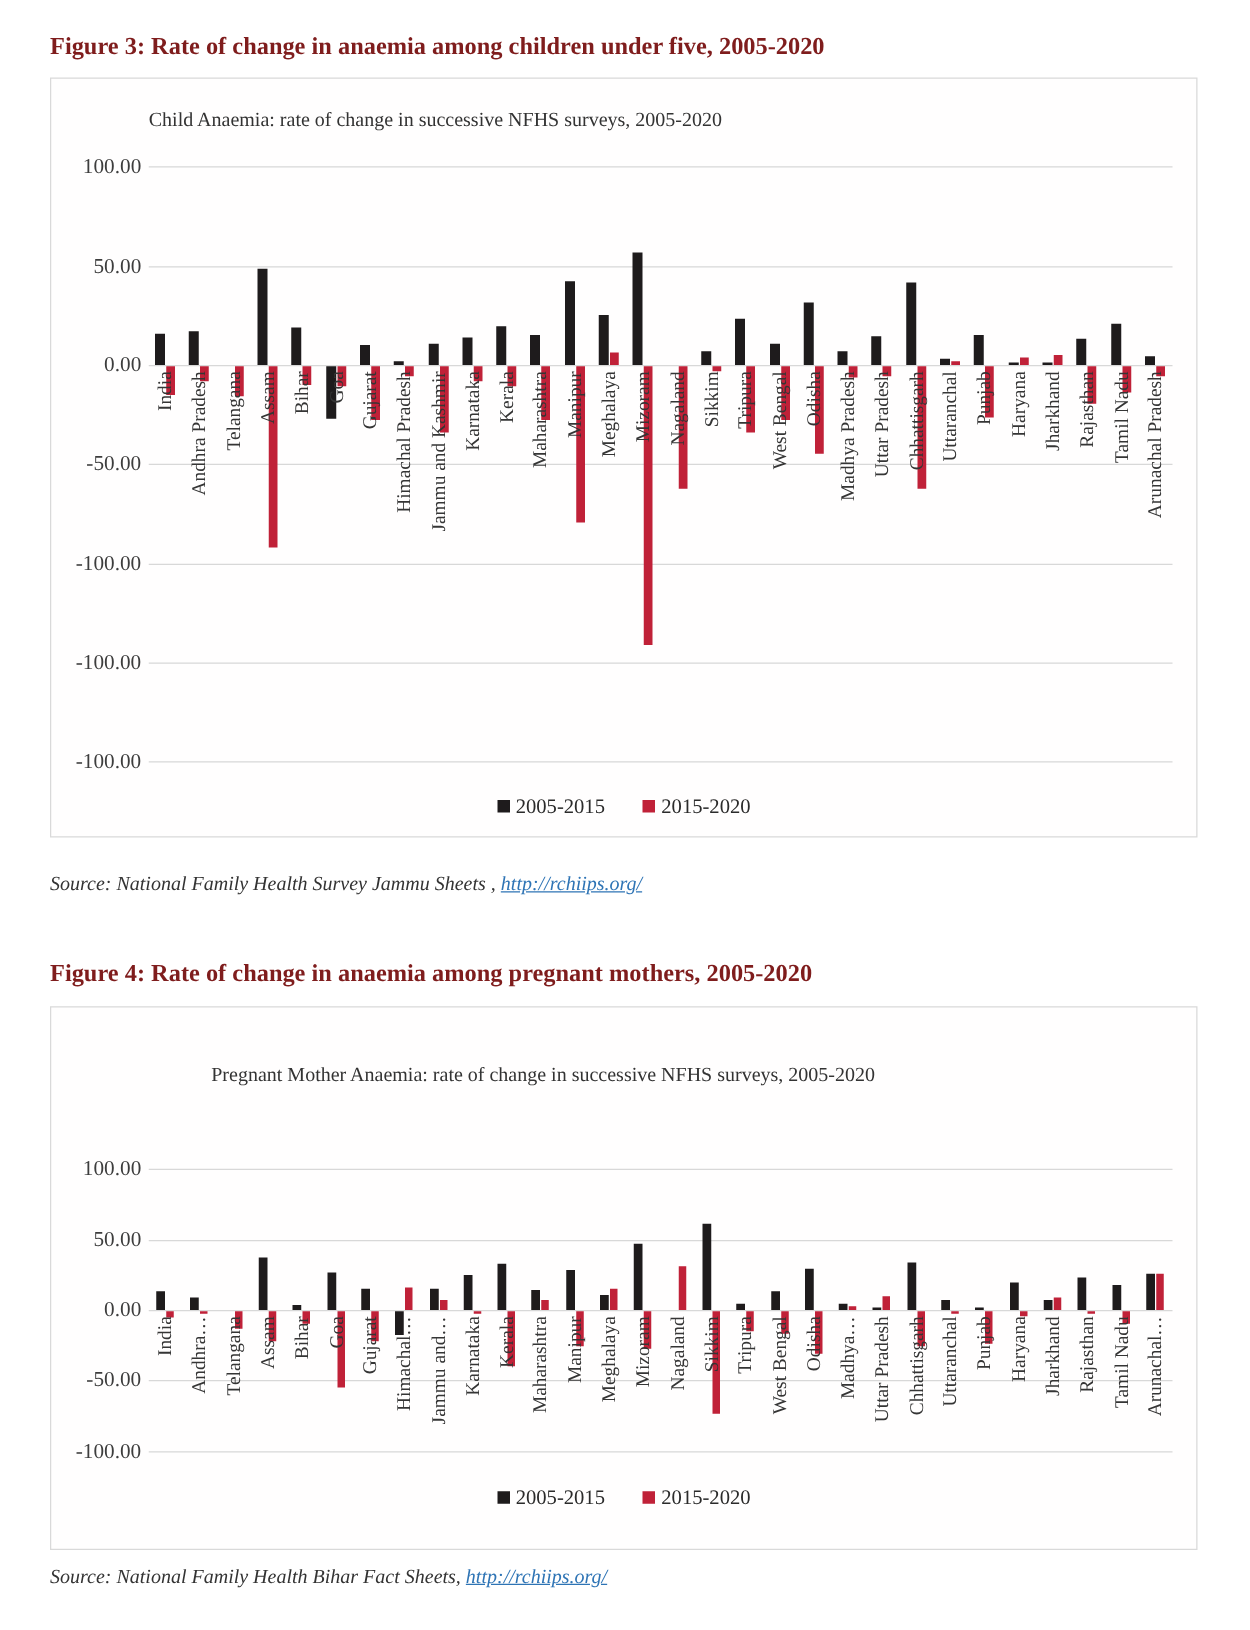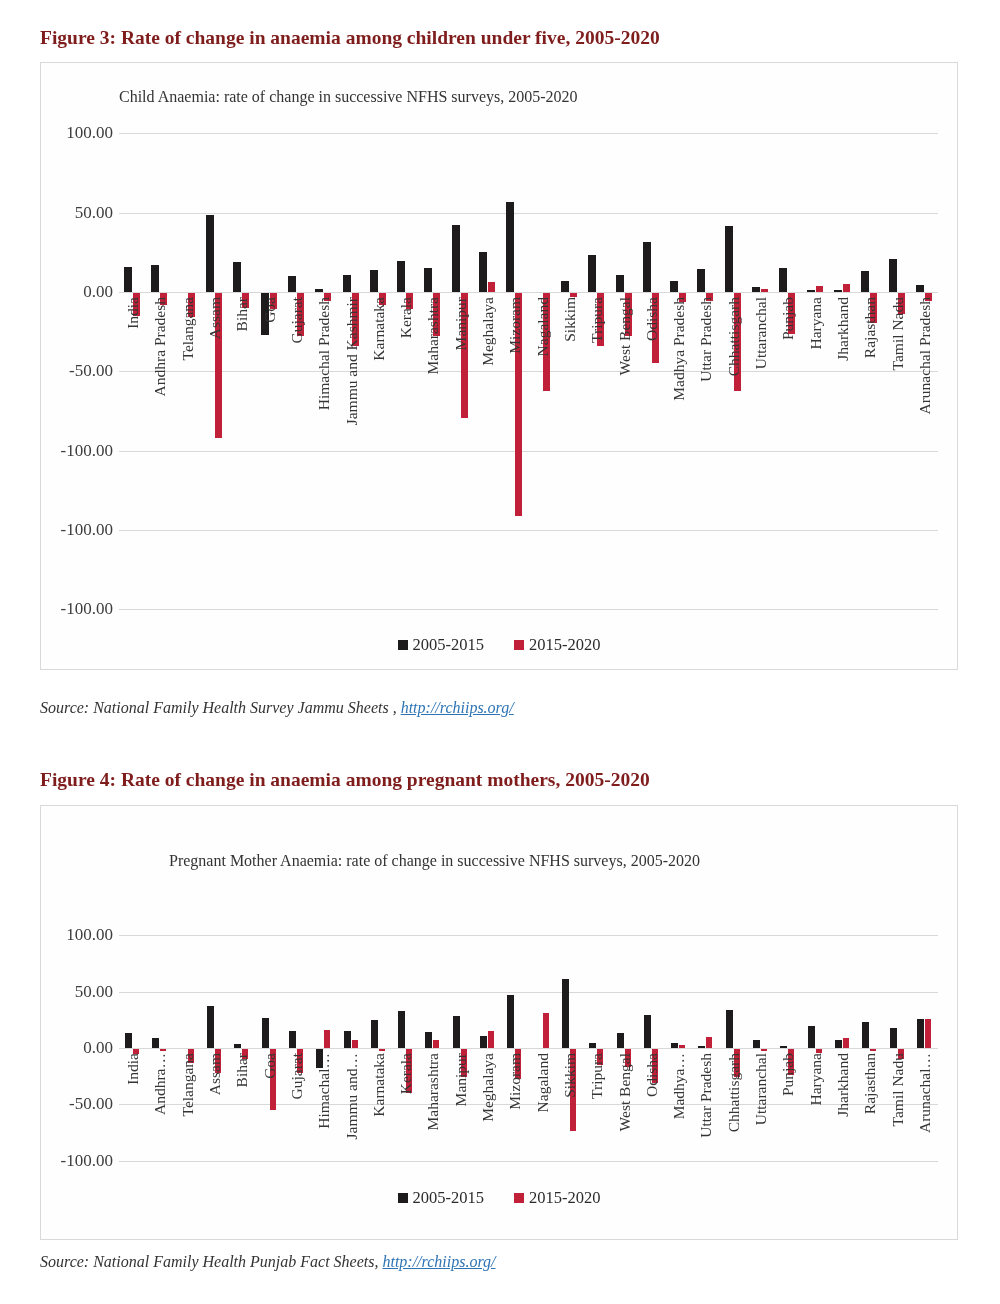--- a/index.html
+++ b/index.html
@@ -261,15 +261,15 @@
       <div class="x-label" style="left: 683.75px; top: 247px;">Chhattisgarh</div>
       <div class="x-label" style="left: 711.05px; top: 247px;">Uttaranchal</div>
       <div class="x-label" style="left: 738.35px; top: 247px;">Punjab</div>
       <div class="x-label" style="left: 765.65px; top: 247px;">Haryana</div>
       <div class="x-label" style="left: 792.95px; top: 247px;">Jharkhand</div>
       <div class="x-label" style="left: 820.25px; top: 247px;">Rajasthan</div>
       <div class="x-label" style="left: 847.55px; top: 247px;">Tamil Nadu</div>
       <div class="x-label" style="left: 874.85px; top: 247px;">Arunachal…</div>
     </div>
 
-  <div class="source-line" id="source4"><span>Source: National Family Health Punjab Fact Sheets, </span><a href="#" class="source-link">http://rchiips.org/</a></div>
+  <div class="source-line" id="source4"><span>Source: National Family Health Bihar Fact Sheets, </span><a href="#" class="source-link">http://rchiips.org/</a></div>
 
 </div>
 
 </body></html>

